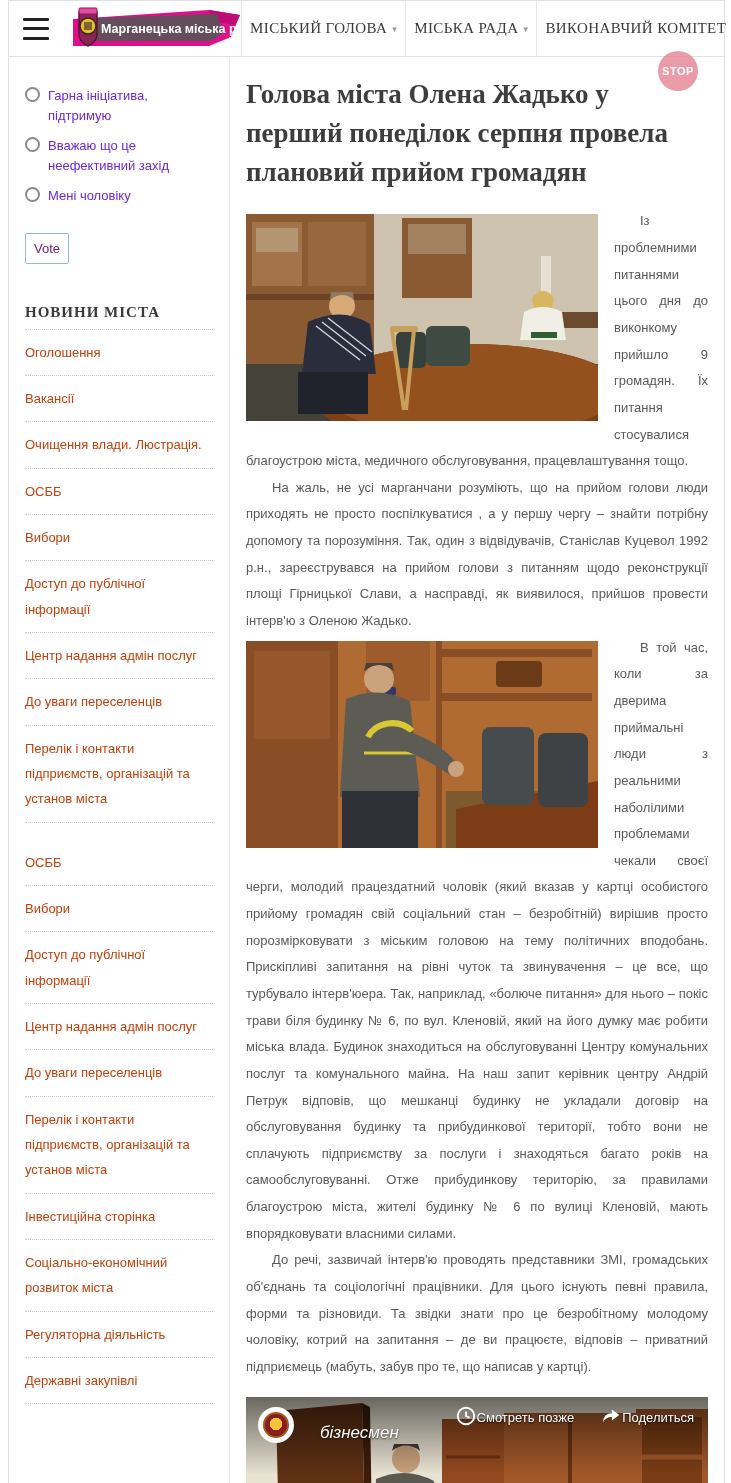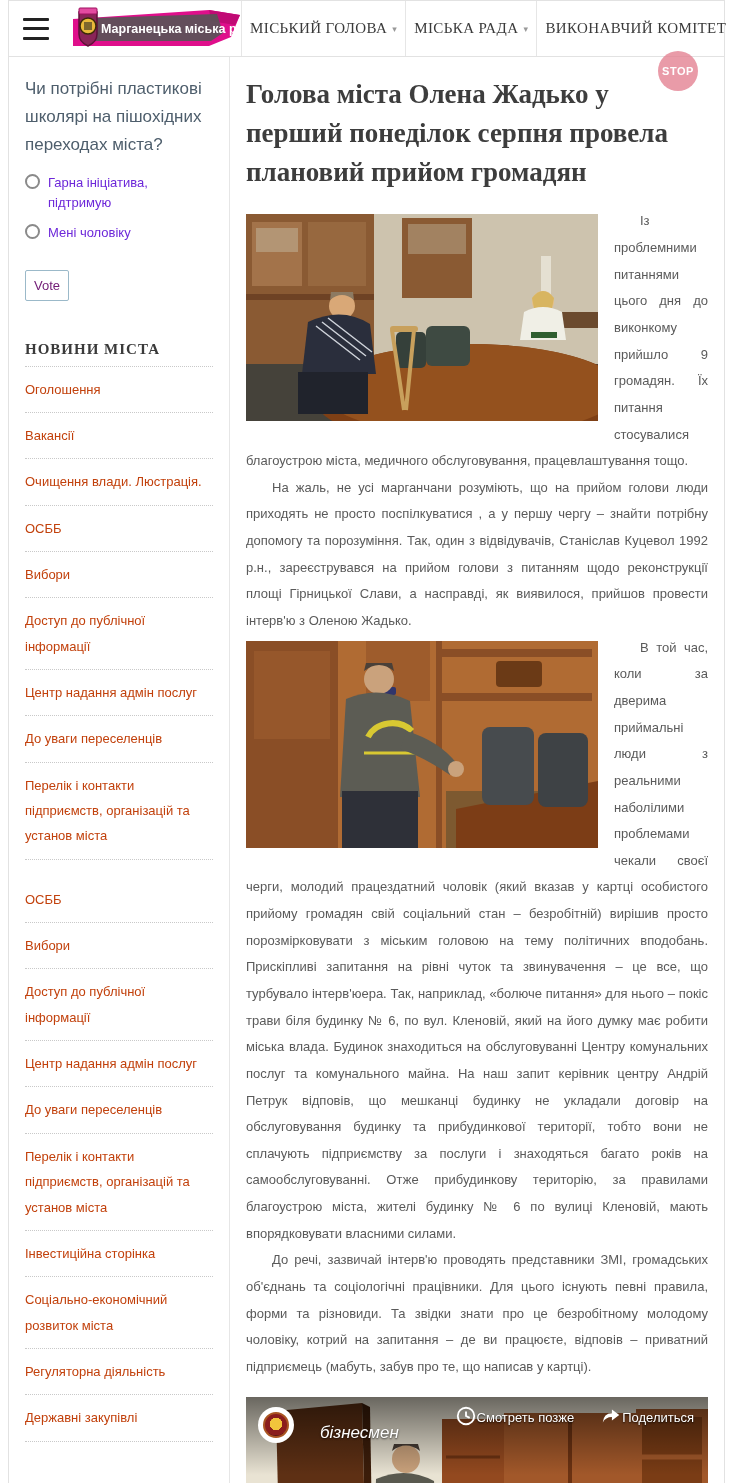--- a/index.html
+++ b/index.html
@@ -116,28 +116,31 @@
           <span>ВИКОНАВЧИЙ КОМІТЕТ</span>
 
         </div>
       </nav>
   </div>
 
   <div class="cols">
 
     <aside class="sidebar">
       <div class="poll">
-        <div class="poll-q">Чи потрібні пластикові школярі на пішохідних переходах міста?</div>
         <div>
 
             <label class="poll-opt">
               <span class="radio"></span>
               <span>Гарна ініціатива, підтримую</span>
             </label>
 
+            <label class="poll-opt">
+              <span class="radio"></span>
+              <span>Вважаю що це неефективний захід</span>
+            </label>
 
             <label class="poll-opt">
               <span class="radio"></span>
               <span>Мені чоловіку</span>
             </label>
           </div>
         <button class="vote-btn">Vote</button>
       </div>
 
       <h2 class="news-head">НОВИНИ МІСТА</h2>

